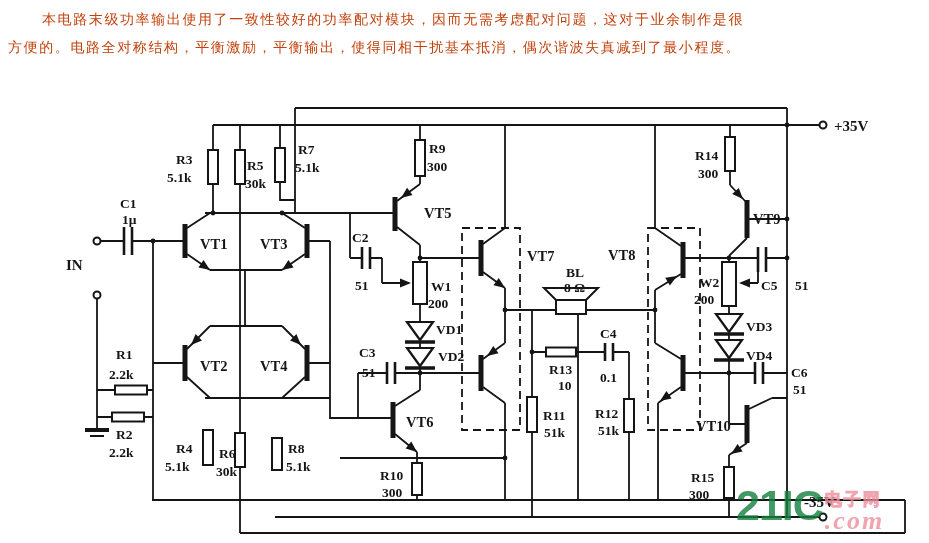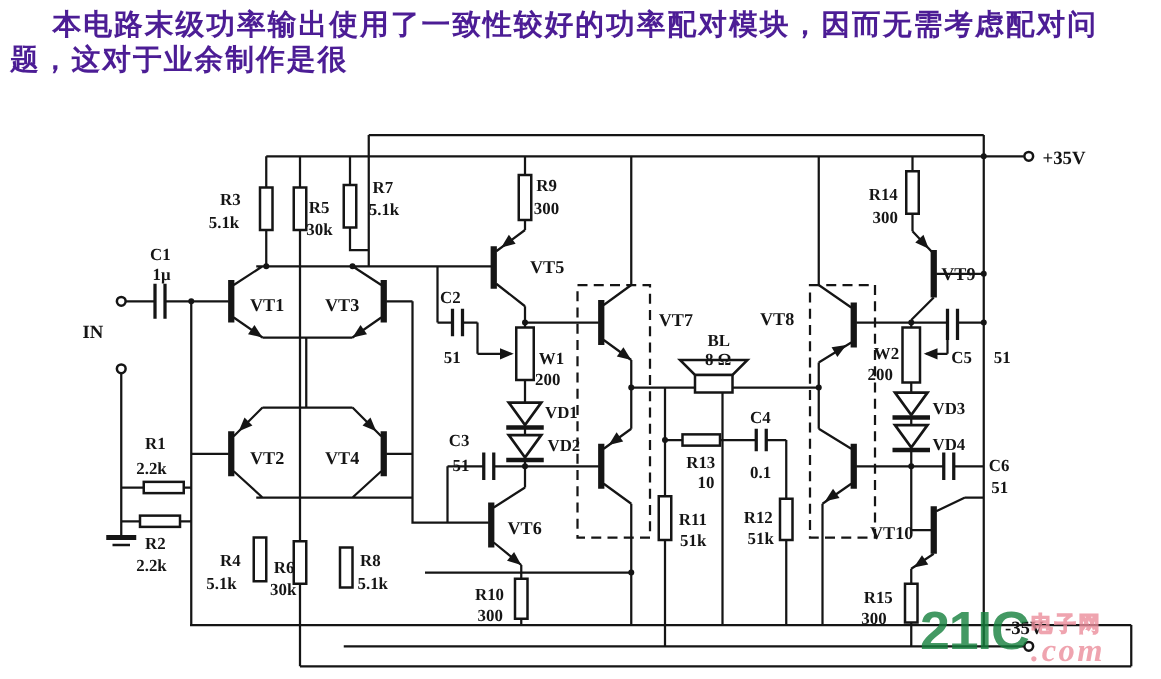--- a/index.html
+++ b/index.html
@@ -1,21 +1,21 @@
 <!DOCTYPE html>
 <html><head>
 <meta charset="utf-8">
 <style>
   html,body{margin:0;padding:0;background:#fff;}
   body{width:929px;height:543px;position:relative;overflow:hidden;
        font-family:"Liberation Serif",serif;}
   .page{position:absolute;inset:0;background:#fff;}
   .desc{position:absolute;left:8px;top:6px;width:916px;
-        font-size:23px;line-height:27.5px;color:#4c1d95;
-        letter-spacing:1.6px;font-weight:700;}
+        font-size:14px;line-height:27.5px;color:#c2410c;
+        letter-spacing:1.6px;font-weight:400;}
   .desc .l1{text-indent:34px;}
   .schematic-wrap{position:absolute;left:0;top:95px;width:929px;height:448px;}
   svg text{font-family:"Liberation Serif",serif;font-weight:bold;fill:#151515;}
   .lbl{font-size:13.5px;}
   .vt{font-size:14.5px;}
   .term{font-size:15px;}
   .watermark{position:absolute;left:736px;top:480px;width:192px;height:60px;
              display:flex;align-items:flex-start;opacity:.8;pointer-events:none;}
   .wm-brand{font-family:"Liberation Sans",sans-serif;font-size:43px;line-height:50px;
             font-weight:bold;color:#15803d;letter-spacing:-1px;}
@@ -25,20 +25,21 @@
   .wm-suffix{font-family:"Liberation Serif",serif;font-style:italic;font-weight:bold;
              font-size:26px;color:#ec8e9c;letter-spacing:2px;line-height:20px;}
 </style>
 </head>
 <body>
 
 <div class="page">
 
   <div class="desc">
     <div class="l1">本电路末级功率输出使用了一致性较好的功率配对模块，因而无需考虑配对问题，这对于业余制作是很</div>
+    <div class="l2">方便的。电路全对称结构，平衡激励，平衡输出，使得同相干扰基本抵消，偶次谐波失真减到了最小程度。</div>
   </div>
 
   <div class="schematic-wrap">
   <svg width="929" height="448" viewBox="0 95 929 448">
 
     <g stroke="#151515" stroke-width="1.8" fill="none">
 
       <path d="M213,125 H819"></path>
       <path d="M295,108 H787 M295,108 V213 M280,182 V200 H295 M787,108 V517"></path>
 

